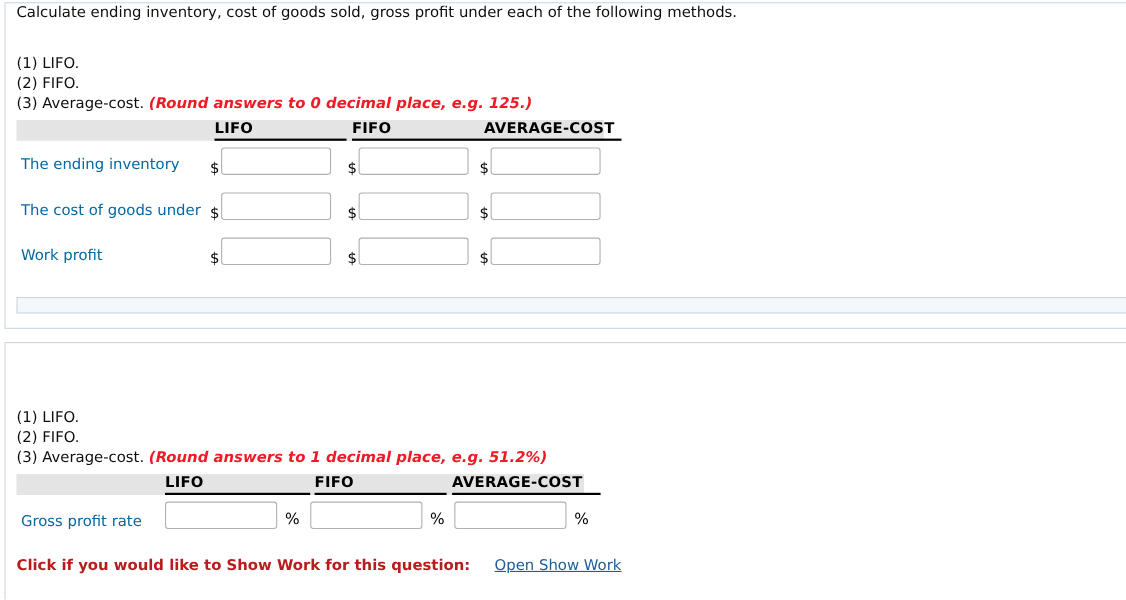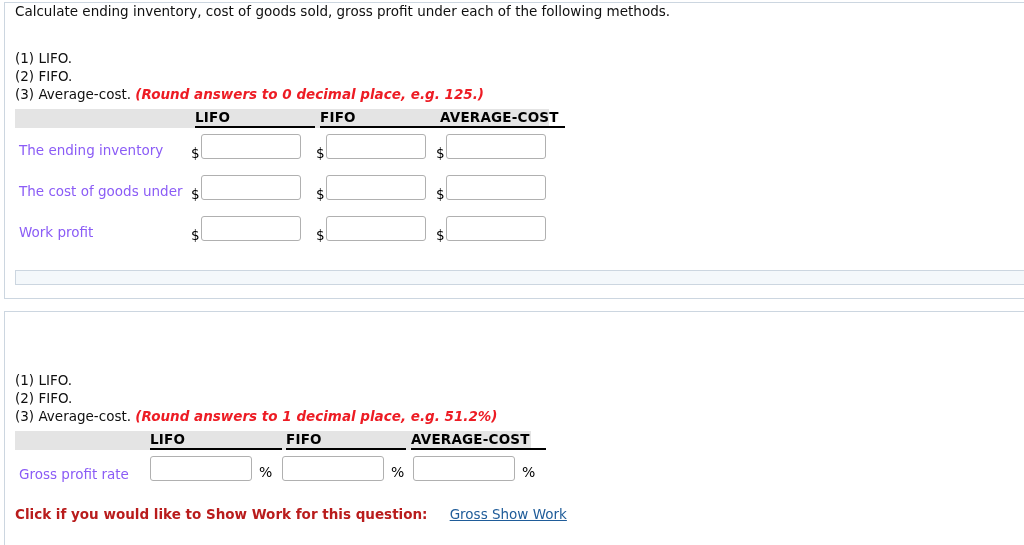--- a/index.html
+++ b/index.html
@@ -117,21 +117,21 @@
     height: 41px;
   }
   .tbl-two .body-row { height: 40px; }
 
   .row-label {
     position: absolute;
     left: 4px;
     top: 14px;
     font-size: 13.5px;
     white-space: nowrap;
-    color: #8b5cf6;
+    color: #0369a1;
   }
   .tbl-two .row-label { top: 16px; }
 
   .cell {
     position: absolute;
     top: 6px;
   }
   .money-sign {
     position: absolute;
     left: 0;
@@ -327,19 +327,19 @@
           <div class="cell t2-c3">
             <input class="field" type="text" value="" style="">
             <span class="pct-sign">%</span>
           </div>
         </div>
 
       </div>
 
       <div class="showwork">
         <span class="showwork-label">Click if you would like to Show Work for this question:</span>
-        <a class="showwork-link" href="#">Gross Show Work</a>
+        <a class="showwork-link" href="#">Open Show Work</a>
       </div>
 
     </div>
   </div>
 
 </div>
 
 </body></html>

